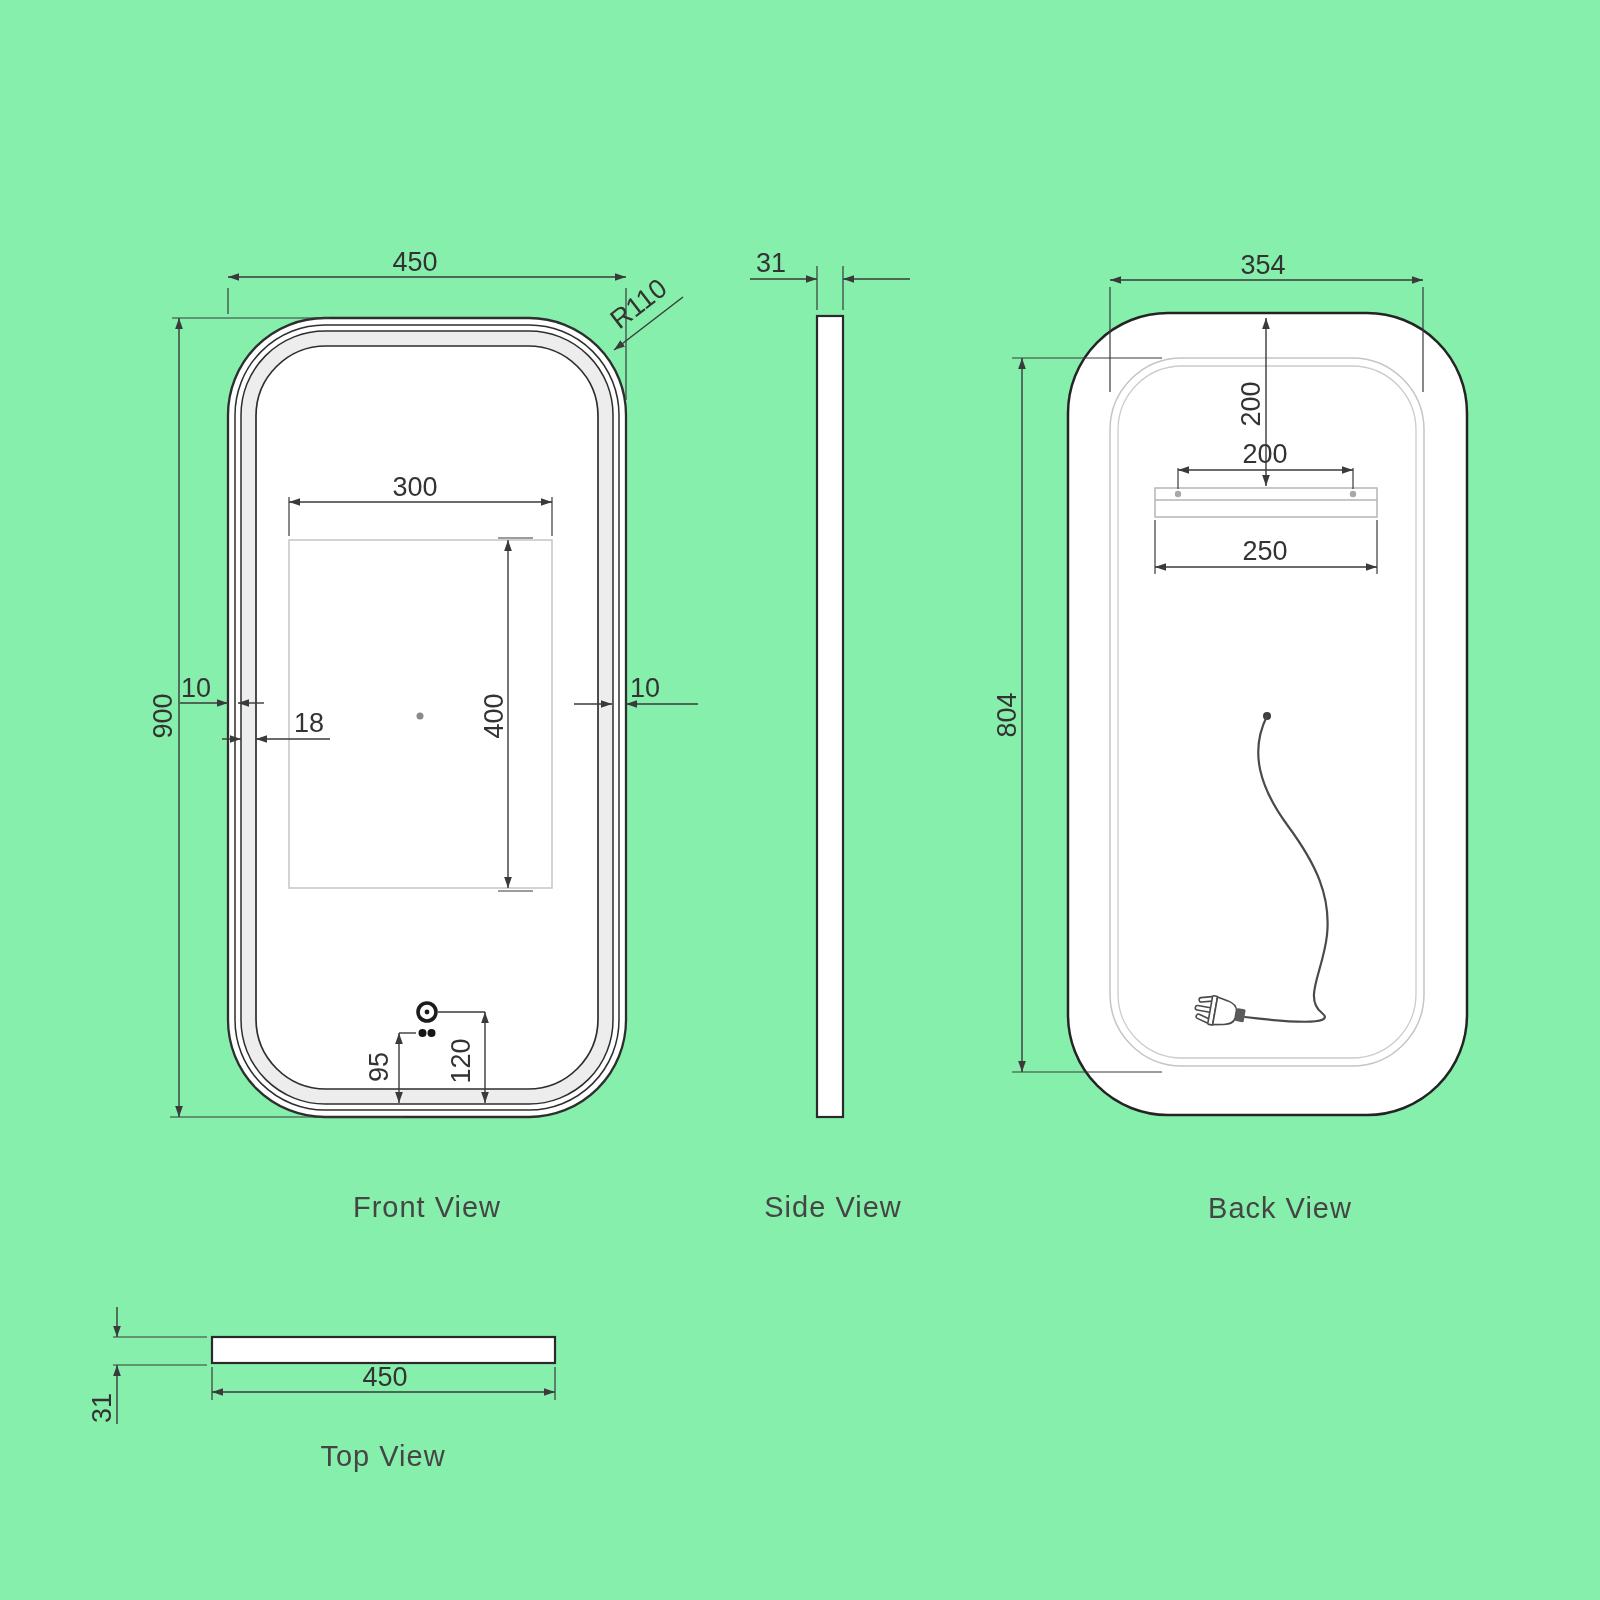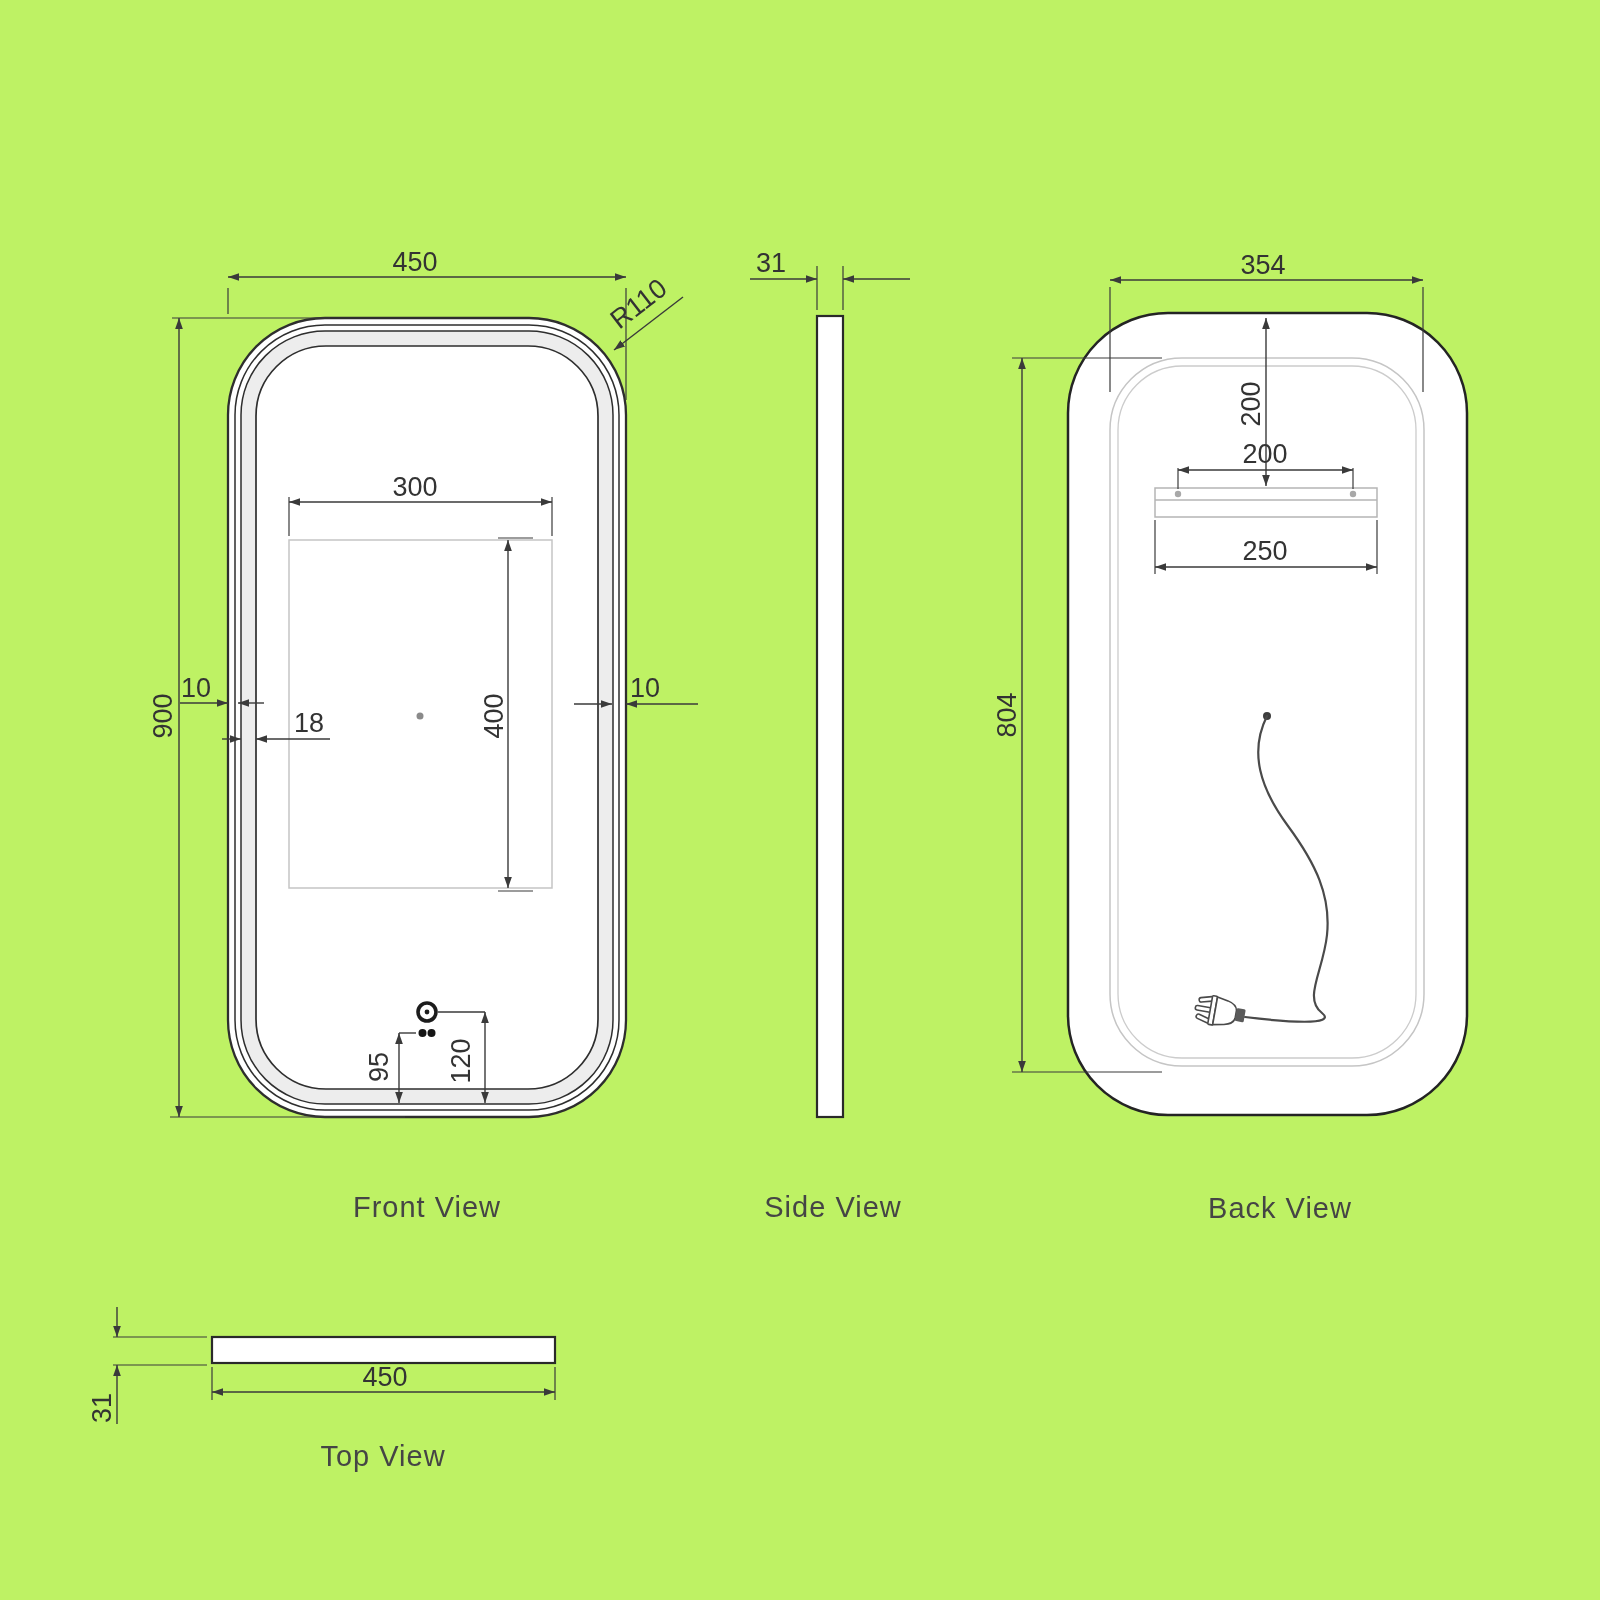--- a/index.html
+++ b/index.html
@@ -1,16 +1,16 @@
 <!DOCTYPE html>
 <html><head>
 <meta charset="utf-8">
 <style>
   html,body{margin:0;padding:0;background:#fff;}
-  .canvas{position:relative;width:1600px;height:1600px;background:#bef264;overflow:hidden;
+  .canvas{position:relative;width:1600px;height:1600px;background:#86efac;overflow:hidden;
           font-family:"Liberation Sans", sans-serif;}
   svg{position:absolute;left:0;top:0;}
   .thick{stroke:#2e2e2e;stroke-width:2.3;fill:#ffffff;}
   .mid{stroke:#2e2e2e;stroke-width:1.5;fill:none;}
   .band{stroke:#2e2e2e;stroke-width:1.5;fill:#ededed;}
   .inner{stroke:#2e2e2e;stroke-width:1.7;fill:#ffffff;}
   .lite{stroke:#c5c5c5;stroke-width:1.5;fill:none;}
   .lite2{stroke:#cccccc;stroke-width:1.3;fill:none;}
   .dimline{stroke:#3a3a3a;stroke-width:1.4;fill:none;}
   .extline{stroke:#3a3a3a;stroke-width:1.2;fill:none;}

